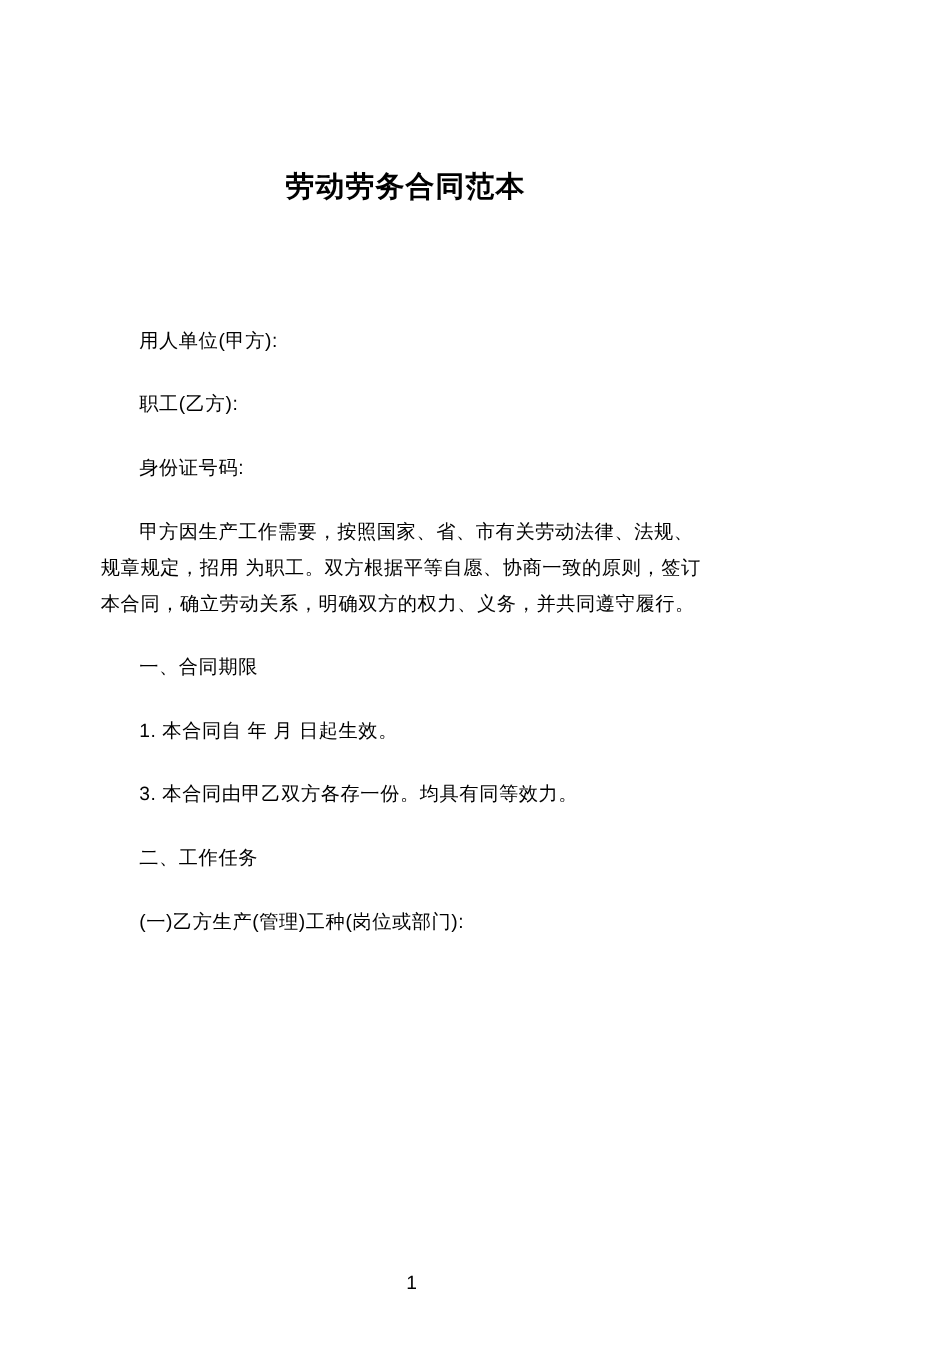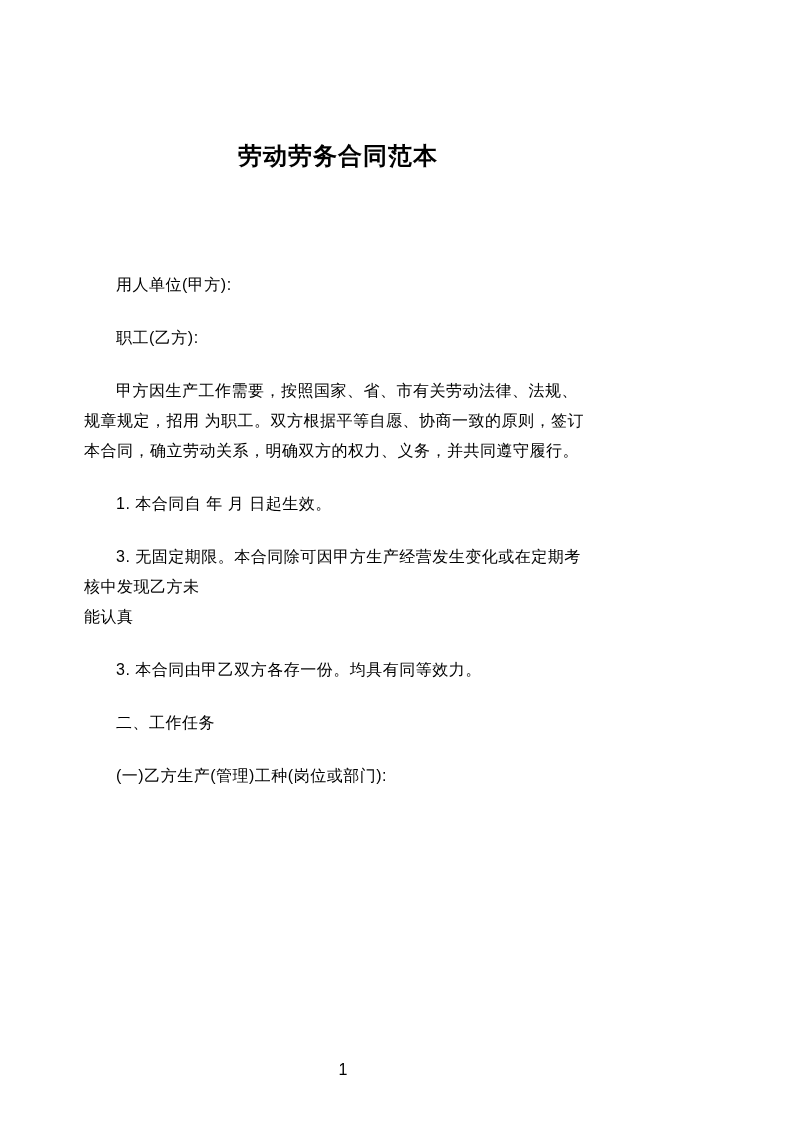--- a/index.html
+++ b/index.html
@@ -51,29 +51,29 @@
 
 <div class="page">
   <div class="content">
 
     <h1 class="doc-title">劳动劳务合同范本</h1>
 
     <p class="para after-title">用人单位(甲方):</p>
 
     <p class="para">职工(乙方):</p>
 
+    <p class="para">身份证号码:</p>
 
     <p class="para">甲方因生产工作需要，按照国家、省、市有关劳动法律、法规、规章规定，招用 为职工。双方根据平等自愿、协商一致的原则，签订本合同，确立劳动关系，明确双方的权力、义务，并共同遵守履行。</p>
 
+    <p class="para">一、合同期限</p>
 
     <p class="para">1. 本合同自 年 月 日起生效。</p>
 
 
-    <p class="para">3. 无固定期限。本合同除可因甲方生产经营发生变化或在定期考核中发现乙方未
-能认真</p>
 
 
     <p class="para">3. 本合同由甲乙双方各存一份。均具有同等效力。</p>
 
     <p class="para">二、工作任务</p>
 
     <p class="para">(一)乙方生产(管理)工种(岗位或部门):</p>
 
   </div>
 

